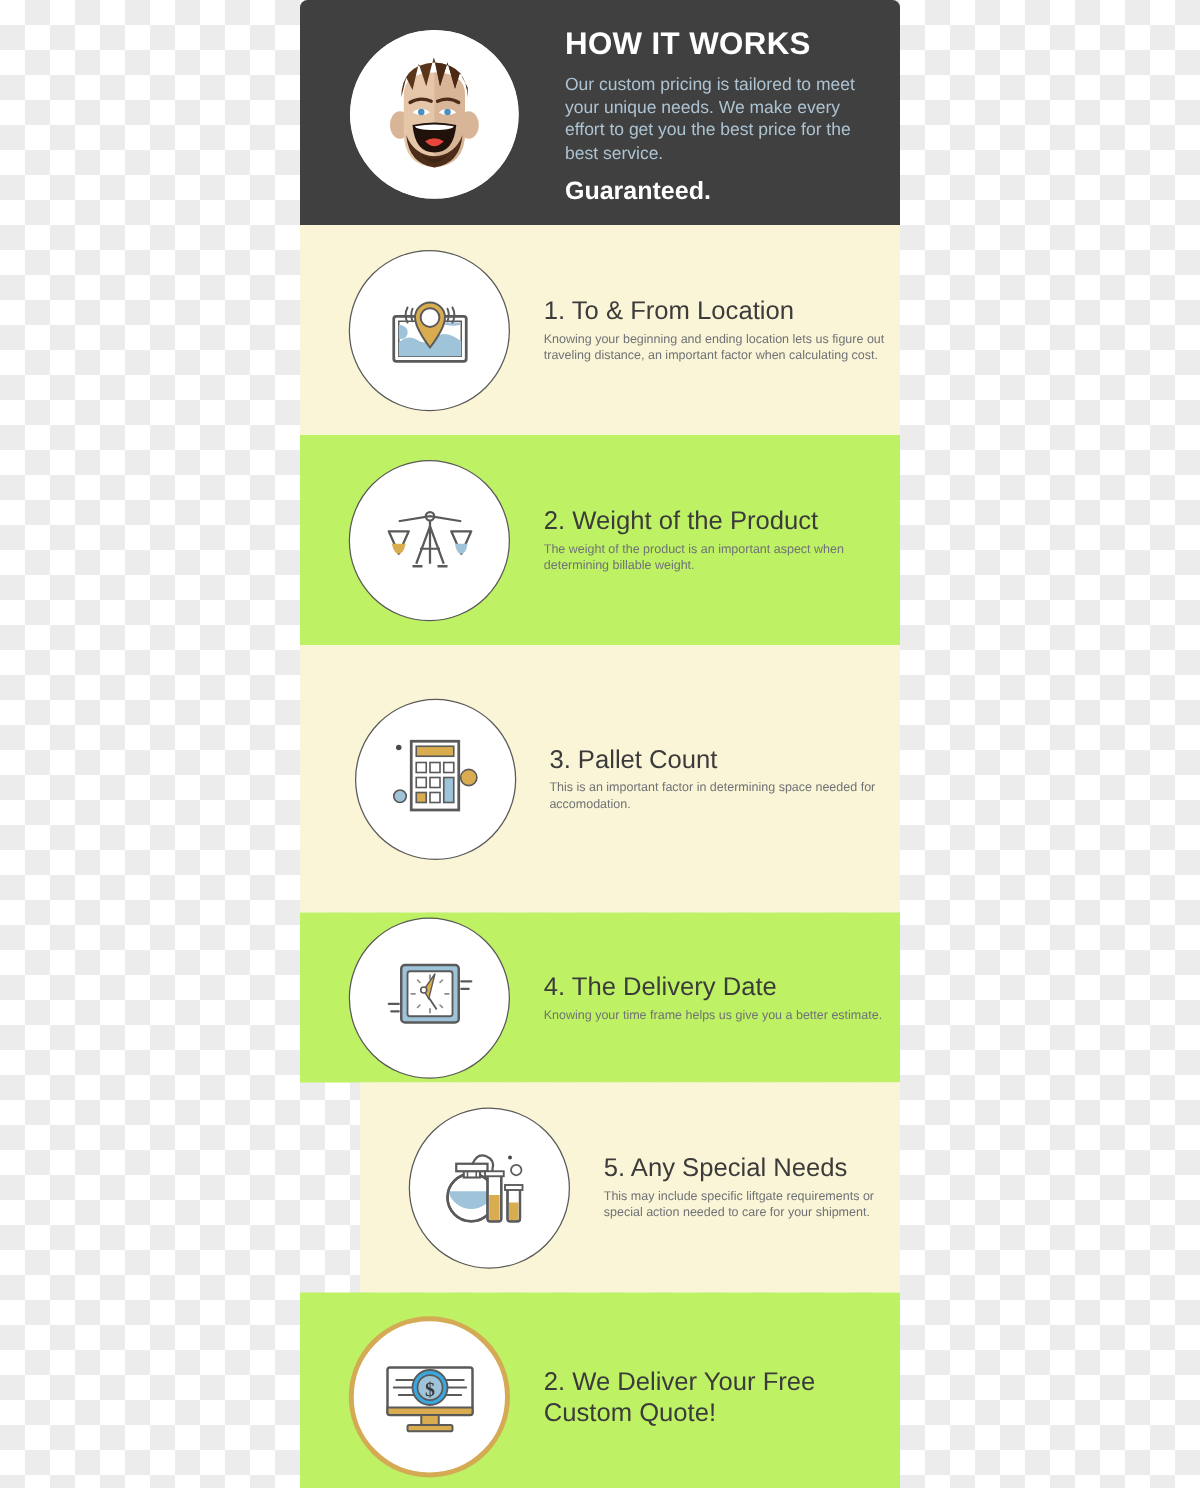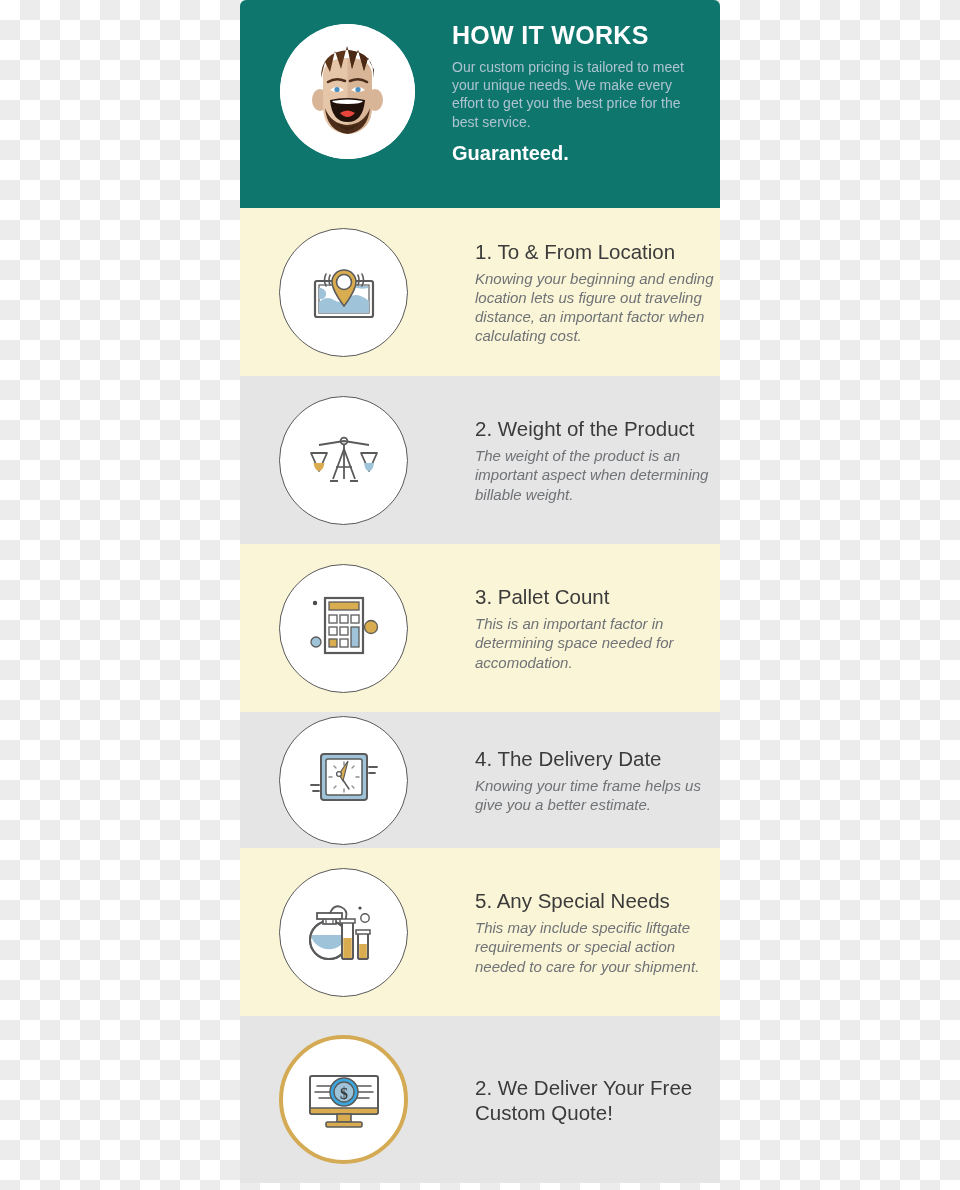--- a/index.html
+++ b/index.html
@@ -17,22 +17,22 @@
 
   .infographic{
     position:absolute;
     left:240px; top:0;
     width:480px; height:1190px;
   }
 
   
   .header{
     position:relative;
-    height:208px;
-    background:#0f766e;
+    height:180px;
+    background:#404040;
     border-radius:6px 6px 0 0;
     box-sizing:border-box;
   }
   .avatar-wrap{
     position:absolute;
     left:40px; top:24px;
     width:135px;height:135px;
     border-radius:50%;
     background:#ffffff;
     overflow:hidden;
@@ -64,24 +64,23 @@
     margin:0;
   }
 
   
   .step{
     position:relative;
     display:flex;
     align-items:center;
     box-sizing:border-box;
     padding-left:39px;
-    gap:40px;
   }
   .step.alt-dark{background:#faf5d6;}
-  .step.alt-light{background:#e5e5e5;}
+  .step.alt-light{background:#bef264;}
 
   .icon-circle{
     flex:0 0 auto;
     width:129px;height:129px;
     border-radius:50%;
     background:#ffffff;
     border:1.4px solid #595959;
     display:flex;align-items:center;justify-content:center;
     box-sizing:border-box;
   }
@@ -95,25 +94,24 @@
     width:276px;
   }
   .step-title{
     font-size:20.5px;
     color:#3b3b3b;
     font-weight:normal;
     margin:0 0 5px 0;
     line-height:1.22;
   }
   .step-desc{
-    font-size:15px;
+    font-size:10px;
     line-height:1.27;
     color:#6f7276;
     margin:0;
-    font-style:italic;
   }
   .step-text.title-only .step-title{margin:0;}
 </style>
 </head>
 <body>
 
 <div class="infographic">
 
   <div class="header">
     <div class="avatar-wrap">
@@ -187,21 +185,21 @@
         <path d="M54 30 L70 30 L62 48 Z" fill="#ffffff" stroke="#5a5a5a" stroke-width="1.8" stroke-linejoin="round"></path>
         <path d="M57 40 L67 40 Q66 48 62 48 Q58 48 57 40 Z" fill="#9fc4da"></path>
       </svg>
     </div>
     <div class="step-text">
       <h2 class="step-title">2. Weight of the Product</h2>
       <p class="step-desc">The weight of the product is an important aspect when determining billable weight.</p>
     </div>
   </div>
 
-  <div class="step alt-dark" style="height:168px;">
+  <div class="step alt-dark" style="height:214px;justify-content:center;">
     <div class="icon-circle">
       <svg width="84" height="84" viewBox="0 0 84 84" aria-hidden="true">
         <rect x="23" y="12" width="38" height="55" fill="#ffffff" stroke="#5a5a5a" stroke-width="2.2"></rect>
         <rect x="27" y="16" width="30" height="8" fill="#d9ac50" stroke="#5a5a5a" stroke-width="1.3"></rect>
         <rect x="27" y="29" width="8" height="8" fill="#ffffff" stroke="#5a5a5a" stroke-width="1.3"></rect>
         <rect x="38" y="29" width="8" height="8" fill="#ffffff" stroke="#5a5a5a" stroke-width="1.3"></rect>
         <rect x="49" y="29" width="8" height="8" fill="#ffffff" stroke="#5a5a5a" stroke-width="1.3"></rect>
         <rect x="27" y="41" width="8" height="8" fill="#ffffff" stroke="#5a5a5a" stroke-width="1.3"></rect>
         <rect x="38" y="41" width="8" height="8" fill="#ffffff" stroke="#5a5a5a" stroke-width="1.3"></rect>
         <rect x="27" y="53" width="8" height="8" fill="#d9ac50" stroke="#5a5a5a" stroke-width="1.3"></rect>
@@ -230,21 +228,21 @@
         <circle cx="34" cy="33" r="2.4" fill="#ffffff" stroke="#5a5a5a" stroke-width="1.3"></circle>
         <path d="M64 26 L72 26 M64 32 L70 32 M6 44 L14 44 M8 50 L14 50" stroke="#5a5a5a" stroke-width="1.8" stroke-linecap="round"></path>
       </svg>
     </div>
     <div class="step-text">
       <h2 class="step-title">4. The Delivery Date</h2>
       <p class="step-desc">Knowing your time frame helps us give you a better estimate.</p>
     </div>
   </div>
 
-  <div class="step alt-dark" style="height:168px;">
+  <div class="step alt-dark" style="height:168px;margin-left:48px;">
     <div class="icon-circle">
       <svg width="78" height="78" viewBox="0 0 78 78" aria-hidden="true">
         <circle cx="24" cy="47" r="19" fill="#ffffff" stroke="#5a5a5a" stroke-width="2"></circle>
         <path d="M5.6 42 a19 19 0 0 0 36.8 0 Z" fill="#9fc4da"></path>
         <circle cx="24" cy="47" r="19" fill="none" stroke="#5a5a5a" stroke-width="2"></circle>
         <rect x="18" y="25" width="13" height="6" fill="#ffffff" stroke="#5a5a5a" stroke-width="1.7"></rect>
         <path d="M21 25 L21 31 M28 25 L28 31" stroke="#5a5a5a" stroke-width="1.2"></path>
         <rect x="12" y="20" width="25" height="6" fill="#ffffff" stroke="#5a5a5a" stroke-width="1.8"></rect>
         <path d="M25 20 q4 -9 11 -6 q7 3 5 10 L41 30" stroke="#5a5a5a" stroke-width="1.8" fill="none" stroke-linecap="round"></path>
         <rect x="37" y="28" width="11" height="38" rx="2" fill="#ffffff" stroke="#5a5a5a" stroke-width="1.8"></rect>

